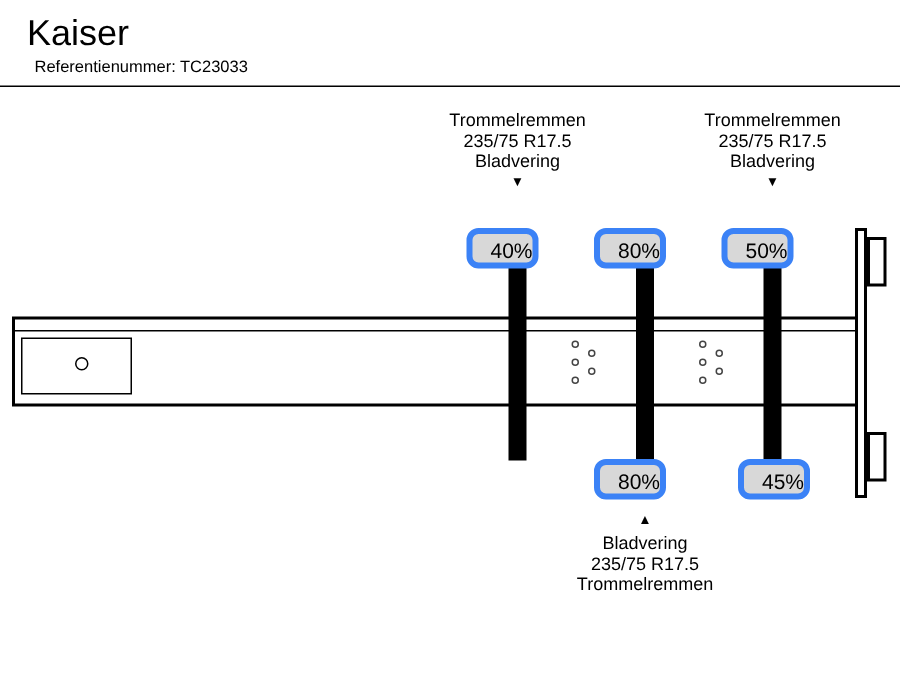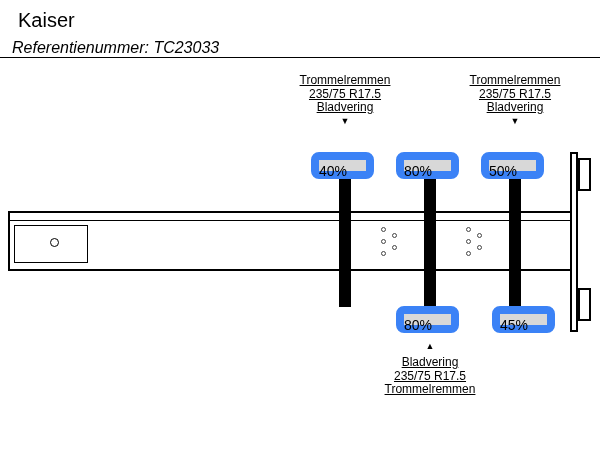--- a/index.html
+++ b/index.html
@@ -12,57 +12,55 @@
     width: 600px;
     height: 450px;
     background: #ffffff;
     font-family: "Liberation Sans", sans-serif;
     color: #000000;
     overflow: hidden;
   }
   .abs { position: absolute; }
   .page-title {
     left: 18px; top: 9px;
-    font-size: 20px;
+    font-size: 24px;
     font-weight: 400;
   }
   .reference {
-    left: 12px; top: 39px;
-    font-size: 16px;
-    font-style: italic;
+    left: 23px; top: 39px;
+    font-size: 11px;
   }
   .separator {
     left: 0; top: 57px;
     width: 600px; height: 0;
     border-top: 1px solid #000000;
   }
   .ann {
     width: 170px;
     text-align: center;
     font-size: 12px;
   }
   .ann .ann-line {
     line-height: 13.5px;
     white-space: nowrap;
-    text-decoration: underline;
   }
   .arrow {
     width: 16px;
     text-align: center;
     font-size: 9px;
     line-height: 10px;
     color: #000000;
   }
   .tirebox {
-    width: 63px; height: 27px;
+    width: 48px; height: 27px;
     box-sizing: border-box;
     background: #d8d8d8;
-    border: 8px solid #3b82f6;
+    border: 4px solid #3b82f6;
     border-radius: 8px;
-    text-align: left;
+    text-align: right;
     font-size: 14px;
     line-height: 23px;
     z-index: 4;
   }
   .axle {
     width: 12px; height: 130px;
     background: #000000;
     z-index: 3;
   }
   .beam {

